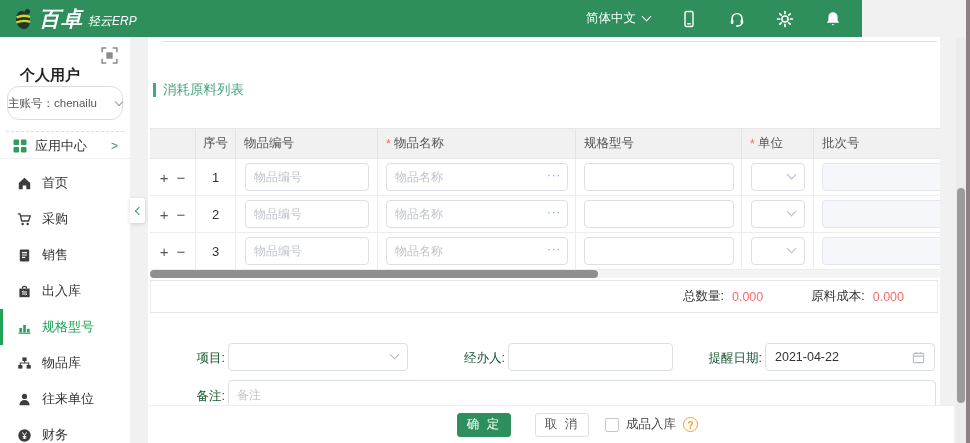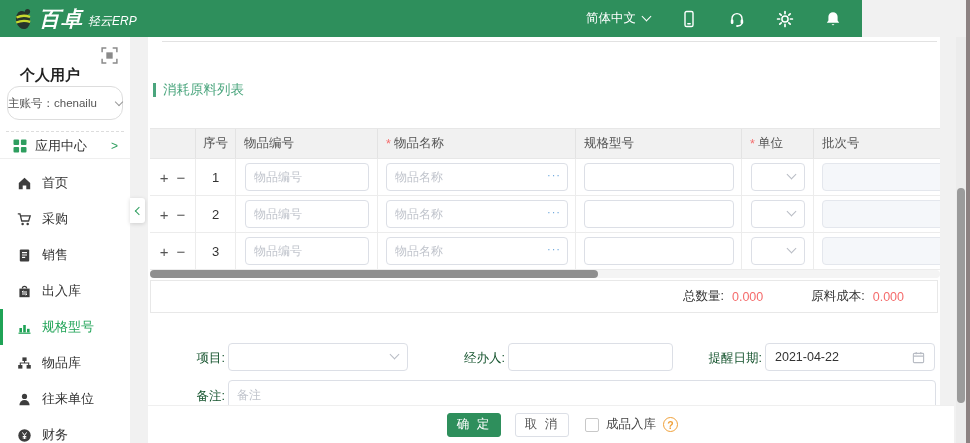--- a/index.html
+++ b/index.html
@@ -116,21 +116,21 @@
   .remark-ta { position:absolute; left:80px; top:343px; width:708px; height:56px;
     border:1px solid #dcdfe6; border-radius:4px; padding:6px 8px; font-size:12px;
     resize:none; outline:none; color:#333;
     font-family:"Liberation Sans","DejaVu Sans",sans-serif; }
   .remark-ta::placeholder { color:#c0c4cc; }
   
   .footer { position:absolute; left:148px; right:16px; bottom:0; height:38px; background:#fff;
     border-top:1px solid #efefef; display:flex; align-items:center; z-index:5; }
   .footer-inner { margin-left:299px; display:flex; align-items:center; gap:14px; }
   .btn { height:24px; min-width:54px; border-radius:3px; font-size:12.5px; cursor:pointer;
-    letter-spacing:2px; font-family:"Liberation Sans","DejaVu Sans",sans-serif; }
+    letter-spacing:2px; font-family:"Liberation Sans","DejaVu Sans",sans-serif;margin-left:10px; }
   .btn-ok { background:#2e8f5c; color:#fff; border:1px solid #2e8f5c; }
   .btn-cancel { background:#fff; color:#555; border:1px solid #dcdfe6; }
   .chk-group { display:flex; align-items:center; gap:7px; margin-left:2px; }
   .chk { appearance:none; width:14px; height:14px; border:1px solid #c8c8c8; border-radius:2px;
     background:#fff; cursor:pointer; margin:0; }
   .chk-lbl { font-size:12.5px; color:#444; }
   .help { width:15px; height:15px; border-radius:50%; border:1px solid #f0a13a; color:#f0a13a;
     font-size:10.5px; font-weight:bold; display:flex; align-items:center; justify-content:center;
     cursor:pointer; }
   

